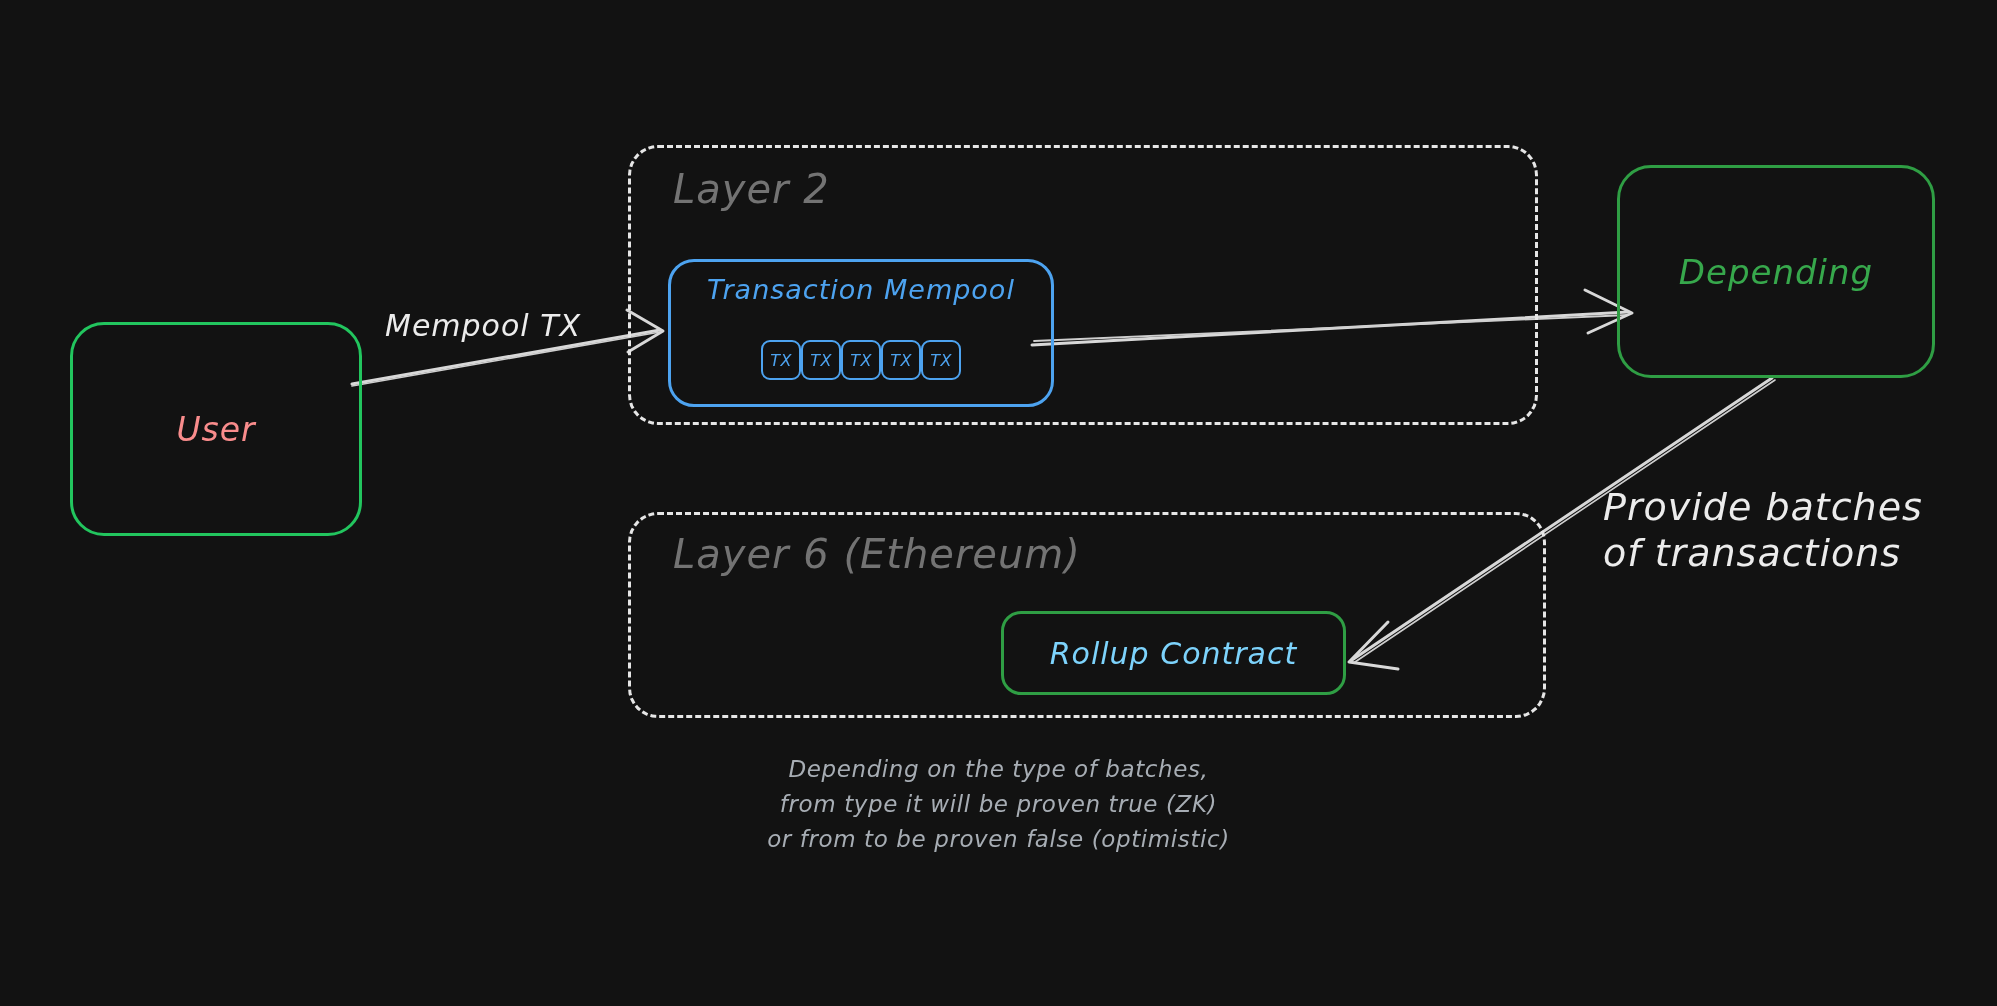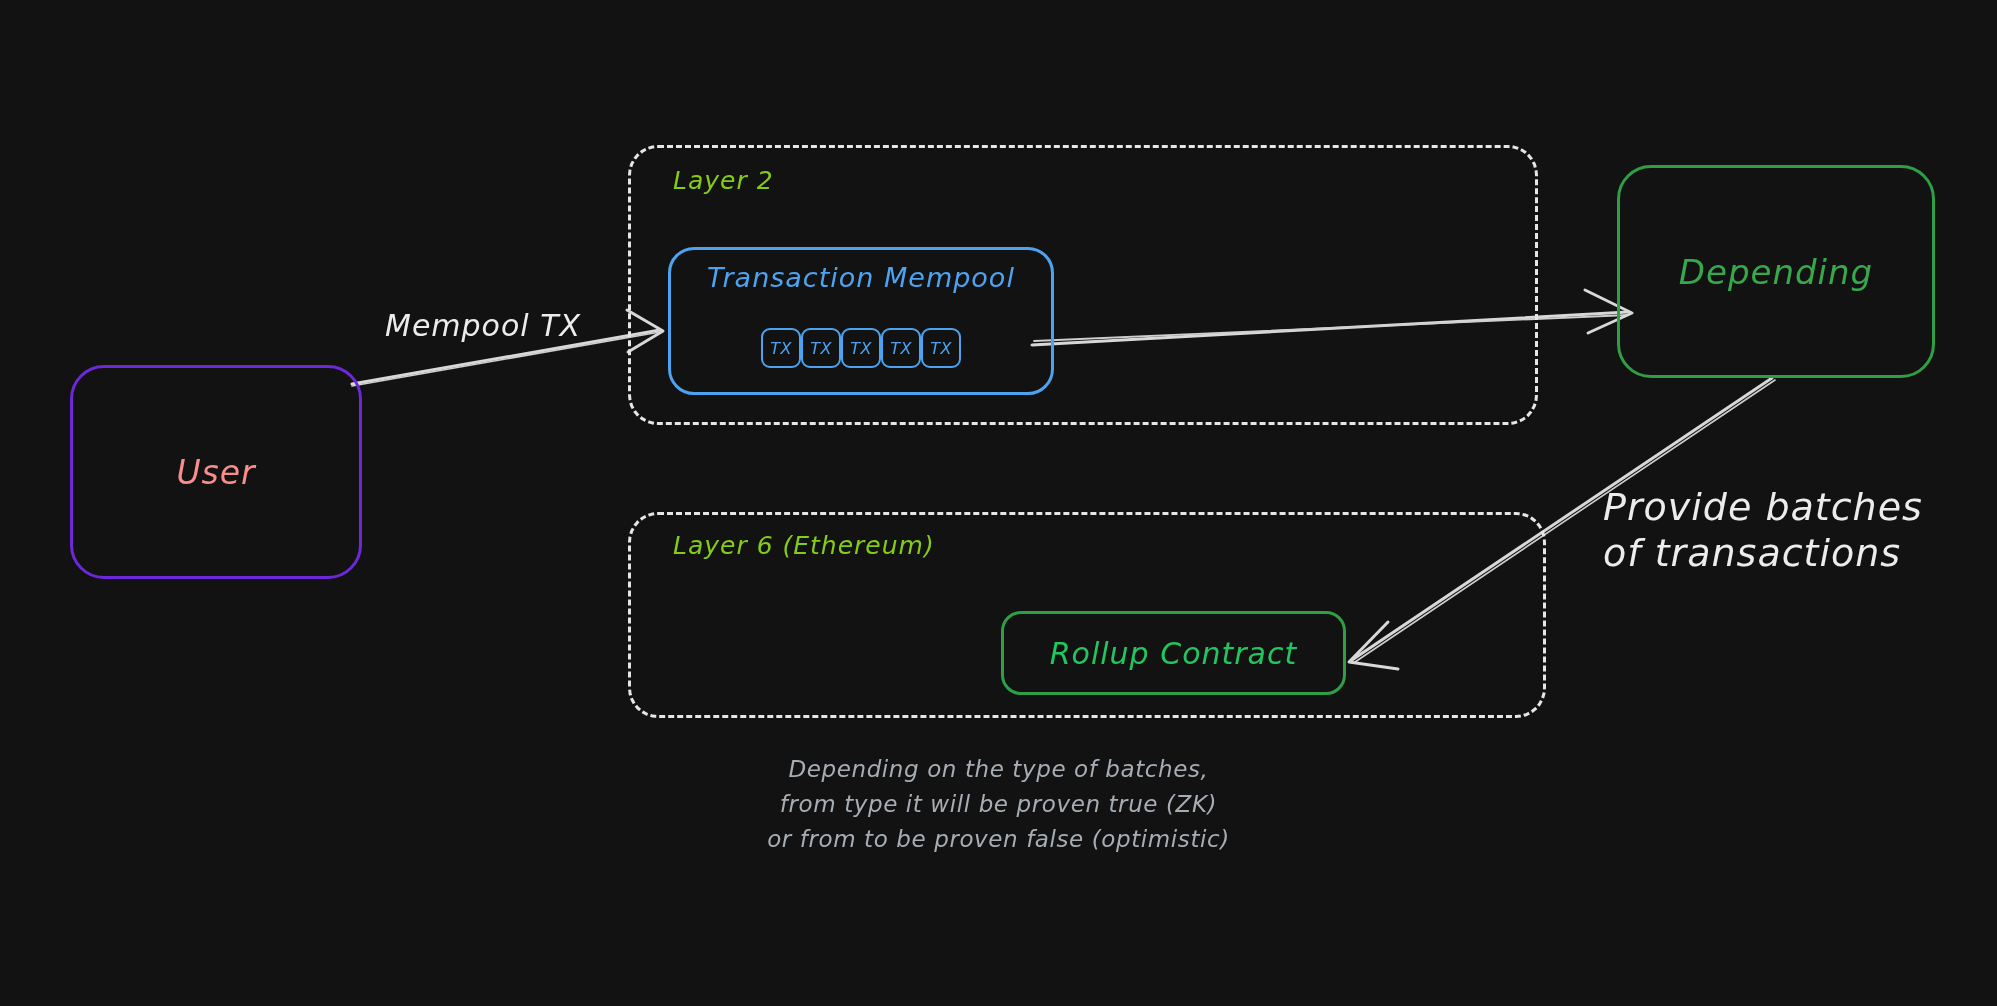--- a/index.html
+++ b/index.html
@@ -39,48 +39,47 @@
   .node-label {
     font-family: "DejaVu Sans", sans-serif;
     font-style: italic;
     letter-spacing: 1px;
     white-space: nowrap;
     text-align: center;
   }
   
   #user-node {
     left: 70px; top: 322px; width: 292px; height: 214px;
-    border: 3px solid #6d28d9;
+    border: 3px solid #22c55e;
     border-radius: 34px;
-    margin-top: 43px;
   }
   #user-node .node-label {
     color: #f98c8c;
     font-size: 33px;
   }
   
   #layer2-group {
     left: 628px; top: 145px; width: 910px; height: 280px;
     border: 3px dashed #e6e6e6;
     border-radius: 30px;
     display: block;
   }
   .group-title {
     position: absolute;
     font-family: "DejaVu Sans", sans-serif;
     font-style: italic;
-    color: #84cc16;
-    font-size: 25px;
+    color: #737373;
+    font-size: 40px;
     letter-spacing: 1px;
     white-space: nowrap;
   }
   #layer2-title { left: 42px; top: 18px; }
   
   #mempool-node {
-    left: 668px; top: 247px; width: 386px; height: 148px;
+    left: 668px; top: 259px; width: 386px; height: 148px;
     border: 3px solid #4da3f0;
     border-radius: 26px;
     display: block;
     padding-left: 9px;
   }
   #mempool-title {
     position: absolute;
     left: 0; right: 0; top: 12px;
     text-align: center;
     font-family: "DejaVu Sans", sans-serif;
@@ -128,21 +127,21 @@
     display: block;
   }
   #layer1-title { left: 42px; top: 16px; }
   
   #rollup-node {
     left: 1001px; top: 611px; width: 345px; height: 84px;
     border: 3px solid #2f9e44;
     border-radius: 20px;
   }
   #rollup-node .node-label {
-    color: #22c55e;
+    color: #7dd3fc;
     font-size: 30px;
   }
   
   .edge-label {
     position: absolute;
     font-family: "DejaVu Sans", sans-serif;
     font-style: italic;
     color: #ececec;
     letter-spacing: 1px;
     white-space: nowrap;

